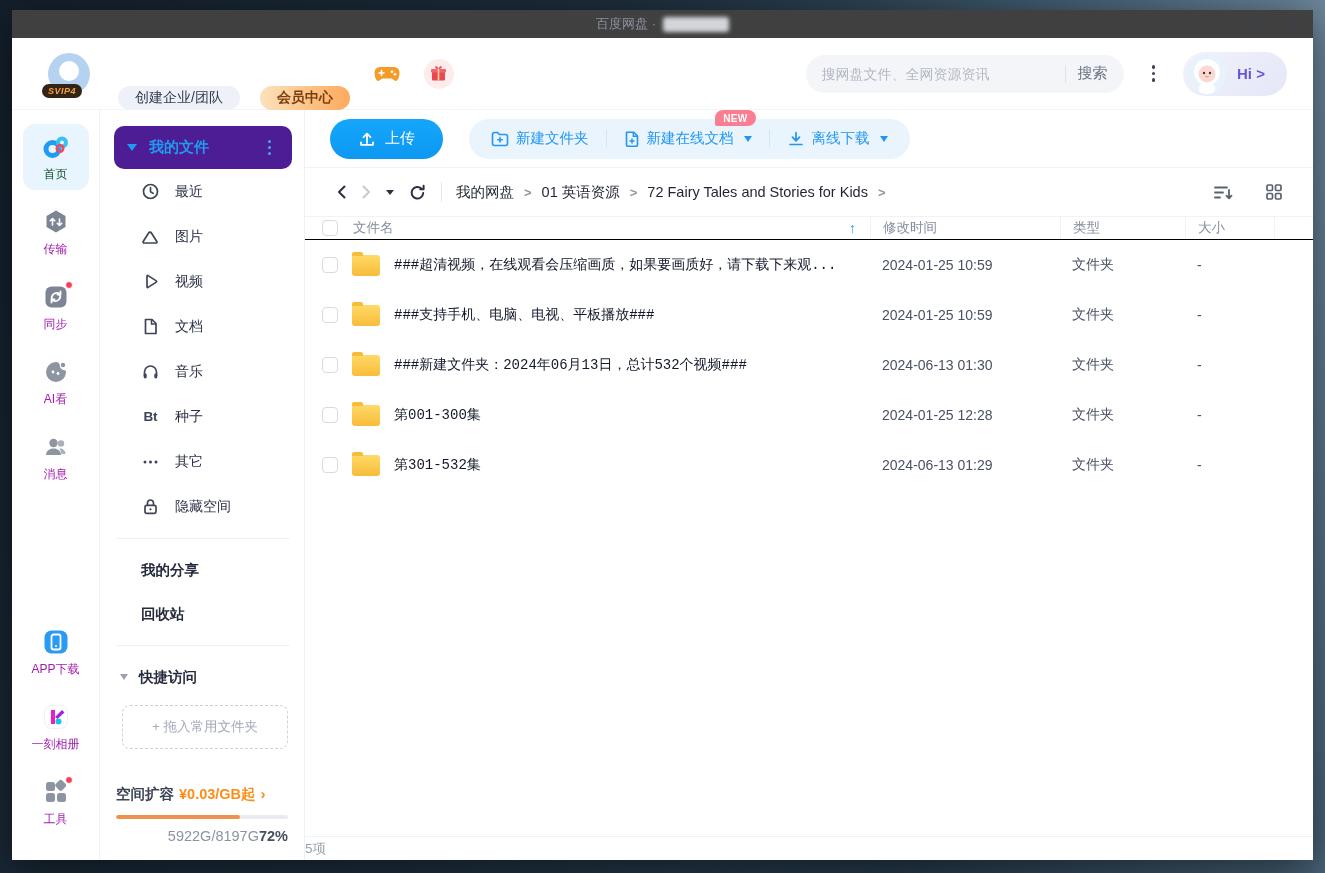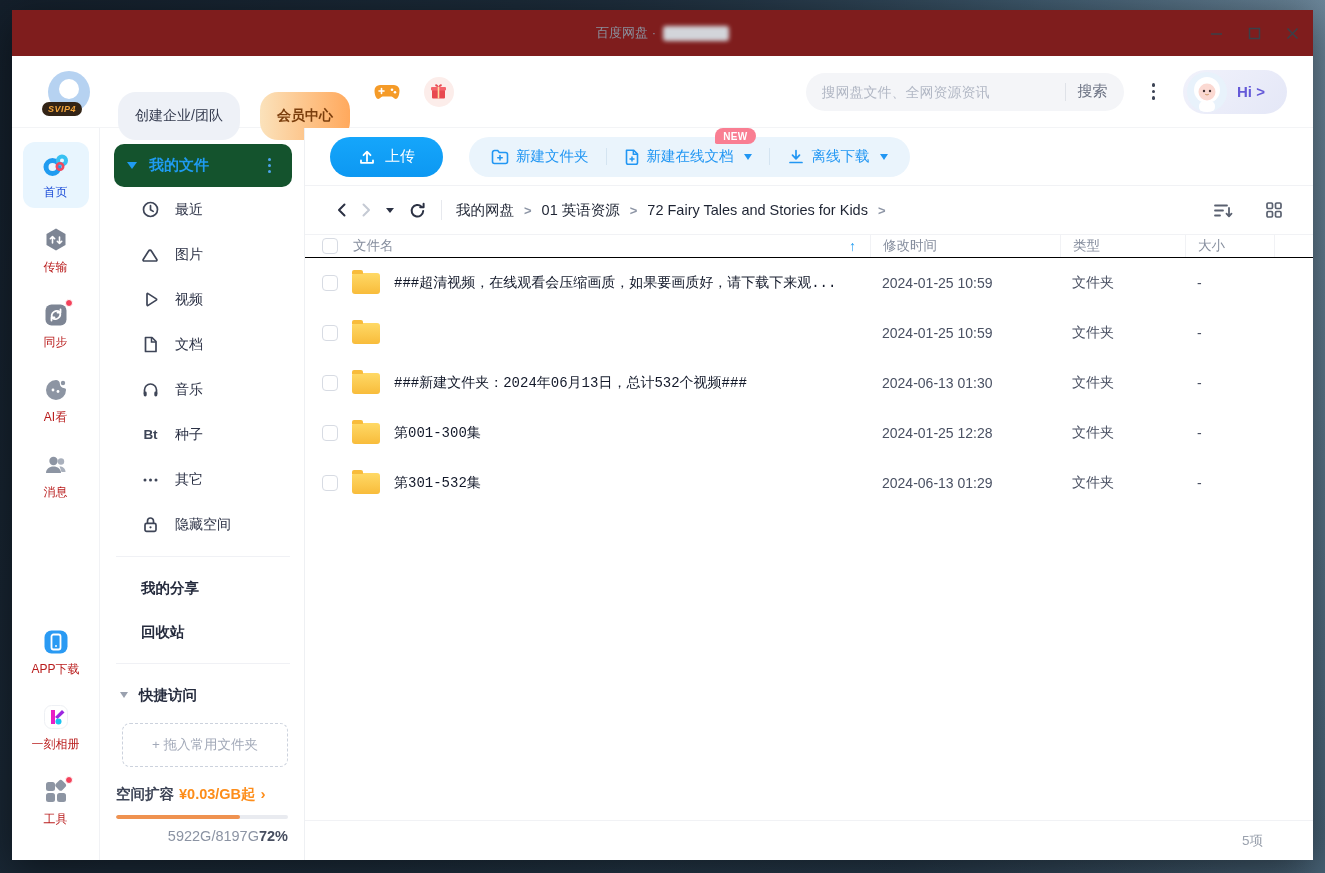--- a/index.html
+++ b/index.html
@@ -6,38 +6,38 @@
   html,body { width:1325px; height:873px; overflow:hidden;
     font-family:"Liberation Sans","DejaVu Sans",sans-serif; }
   body { background:
     linear-gradient(115deg,#141f2b 0%,#1b2a38 30%,#27405250 60%,#00000000 100%),
     linear-gradient(250deg,#7c97ab 0%,#4a6579 18%,#27394a 45%,#16222e 100%); }
 
   .window { position:absolute; left:12px; top:10px; width:1301px; height:850px;
     background:#fff; box-shadow:0 10px 40px rgba(0,0,0,.5); display:flex; flex-direction:column; }
 
   
-  .titlebar { height:46px; background:#7f1d1d; flex:none; position:relative;
+  .titlebar { height:28px; background:#404040; flex:none; position:relative;
     display:flex; align-items:center; justify-content:center; }
   .titlebar-title { font-size:13px; color:#8a909d; display:flex; align-items:center; gap:7px; }
   .blur-blob { width:66px; height:15px; border-radius:3px; background:#d3d5da; filter:blur(2px); }
   .win-controls { position:absolute; right:14px; top:0; height:100%; display:flex; align-items:center; gap:24px; }
   .win-btn { width:14px; height:14px; display:flex; align-items:center; justify-content:center; cursor:default; }
   .win-btn svg { display:block; }
 
   
   .topbar { height:72px; flex:none; background:#fff; border-bottom:1px solid #f3f4f6;
     display:flex; align-items:center; padding:0 26px 0 36px; }
   .user-avatar { position:relative; width:42px; height:42px; flex:none; }
   .user-avatar .ring { width:42px; height:42px; border-radius:50%; background:#b6d2f1; position:relative; overflow:hidden; }
   .user-avatar .ring::after { content:""; position:absolute; left:11px; top:8px; width:20px; height:20px;
     border-radius:50%; background:#fff; }
   .vip-badge { position:absolute; left:-6px; bottom:-3px; background:#332416; color:#f2a43c;
     font-size:9px; font-weight:bold; font-style:italic; padding:2px 6px; border-radius:8px; letter-spacing:.5px; }
-  .pill-btn { height:48px; border-radius:18px; display:flex; align-items:center; padding:0 17px;
+  .pill-btn { height:24px; border-radius:18px; display:flex; align-items:center; padding:0 17px;
     font-size:14px; cursor:default;margin-top:48px; }
   .team-btn { background:#eef1f7; color:#333a4e; margin-left:28px; }
   .member-btn { background:linear-gradient(90deg,#fbe2bb,#ffa95d); color:#7b3e0d; font-weight:bold; margin-left:20px; }
   .top-icon { margin-left:24px; display:flex; align-items:center; justify-content:center; }
   .gift-wrap { width:30px; height:30px; border-radius:50%; background:#fcedea; }
   .search-box { margin-left:auto; width:318px; height:38px; background:#f4f5f8; border-radius:19px;
     display:flex; align-items:center; padding:0 16px; }
   .search-box input { flex:1; border:none; outline:none; background:transparent; font-size:14px;
     color:#3a4150; font-family:inherit; }
   .search-box input::placeholder { color:#b2b8c5; }
@@ -50,31 +50,31 @@
   .hi-face { width:40px; height:40px; border-radius:50%; background:#e8f2fb; position:relative; overflow:hidden; }
   .hi-text { color:#6459d8; font-size:15px; font-weight:bold; }
 
   
   .body-row { flex:1; display:flex; min-height:0; }
 
   
   .rail { width:88px; flex:none; border-right:1px solid #f1f2f5; display:flex; flex-direction:column;
     align-items:center; padding:14px 0 16px; }
   .rail-item { width:66px; border-radius:12px; display:flex; flex-direction:column; align-items:center;
-    gap:5px; padding:9px 0 7px; margin-bottom:9px; color:#b91c1c; font-size:12px; cursor:default; }
-  .rail-item.active { background:#e8f5fe; color:#1d4ed8; }
+    gap:5px; padding:9px 0 7px; margin-bottom:9px; color:#a21caf; font-size:12px; cursor:default; }
+  .rail-item.active { background:#e8f5fe; color:#14532d; }
   .rail-ic { position:relative; width:28px; height:28px; display:flex; align-items:center; justify-content:center; }
   .dot-badge { position:absolute; top:-2px; right:-3px; width:8px; height:8px; border-radius:50%;
     background:#f4415a; border:1.5px solid #fff; }
   .rail-spacer { flex:1; }
 
   
   .sidebar { width:205px; flex:none; border-right:1px solid #eef0f3; padding:16px 12px 14px 14px;
     display:flex; flex-direction:column; min-height:0; }
-  .myfiles { background:#14532d; border-radius:10px; height:43px; flex:none; display:flex; align-items:center;
+  .myfiles { background:#4c1d95; border-radius:10px; height:43px; flex:none; display:flex; align-items:center;
     padding:0 13px; color:#1f9bf0; }
   .tri-down { width:0; height:0; border-left:5px solid transparent; border-right:5px solid transparent;
     border-top:7px solid #1f9bf0; margin-right:12px; }
   .myfiles-label { font-size:15px; font-weight:bold; }
   .myfiles .kebab { margin:0 2px 0 auto; }
   .myfiles .kebab i { background:#4da4ee; width:3px; height:3px; }
   .side-item { height:45px; flex:none; display:flex; align-items:center; padding-left:27px; gap:15px;
     font-size:14px; color:#2b3145; cursor:default; }
   .side-item .ic { width:19px; height:19px; display:flex; align-items:center; justify-content:center;
     color:#3e4557; font-weight:bold; }
@@ -138,22 +138,22 @@
   .file-row { height:50px; display:grid; grid-template-columns:565px 190px 125px 90px 1fr; align-items:center;
     font-size:14px; cursor:default; }
   .cell-name { display:flex; align-items:center; gap:14px; padding-left:17px; min-width:0;font-family:Liberation Mono, monospace; }
   .folder-ic { width:28px; height:21px; flex:none; position:relative; border-radius:2px 3px 3px 3px;
     background:linear-gradient(180deg,#ffd966,#f8bc3b); }
   .folder-ic::before { content:""; position:absolute; top:-3px; left:0; width:11px; height:4px;
     background:#f8bc3b; border-radius:2px 2px 0 0; }
   .fname { color:#13192a; white-space:nowrap; overflow:hidden; text-overflow:ellipsis; padding-right:14px; }
   .cell-sub { color:#4a5163; padding-left:12px; }
 
-  .main-footer { margin-top:auto; flex:none; height:40px; border-top:1px solid #f1f2f5;
-    display:flex; align-items:center; justify-content:flex-end; padding-right:50px;
+  .main-footer { margin-top:auto; flex:none; height:24px; border-top:1px solid #f1f2f5;
+    display:flex; align-items:center; justify-content:flex-start; padding-right:50px;
     color:#9ba2ae; font-size:13.5px; }
 </style>
 </head>
 <body>
 
 <div class="window">
 
   <div class="titlebar">
     <div class="titlebar-title">
       <span>百度网盘 ·</span>
@@ -535,20 +535,21 @@
           </div>
           <div class="cell-sub">2024-01-25 10:59</div>
           <div class="cell-sub">文件夹</div>
           <div class="cell-sub">-</div>
           <div></div>
         </div>
         <div class="file-row">
           <div class="cell-name">
             <span class="checkbox"></span>
             <span class="folder-ic"></span>
+            <span class="fname">###支持手机、电脑、电视、平板播放###</span>
           </div>
           <div class="cell-sub">2024-01-25 10:59</div>
           <div class="cell-sub">文件夹</div>
           <div class="cell-sub">-</div>
           <div></div>
         </div>
         <div class="file-row">
           <div class="cell-name">
             <span class="checkbox"></span>
             <span class="folder-ic"></span>

